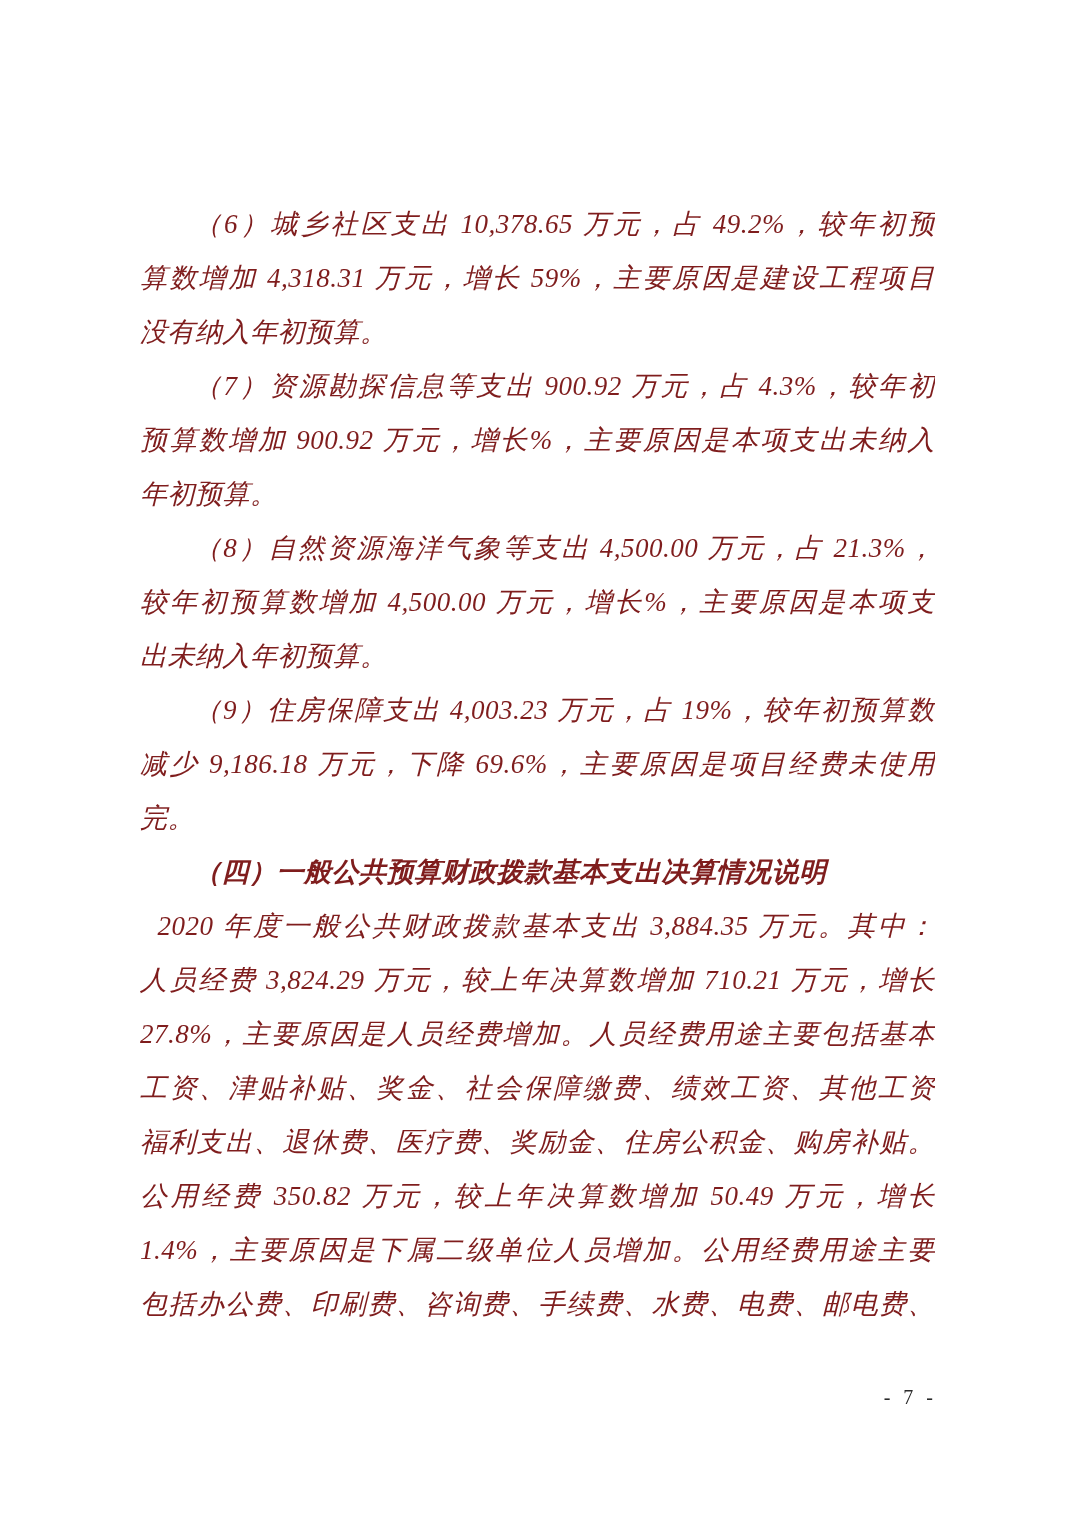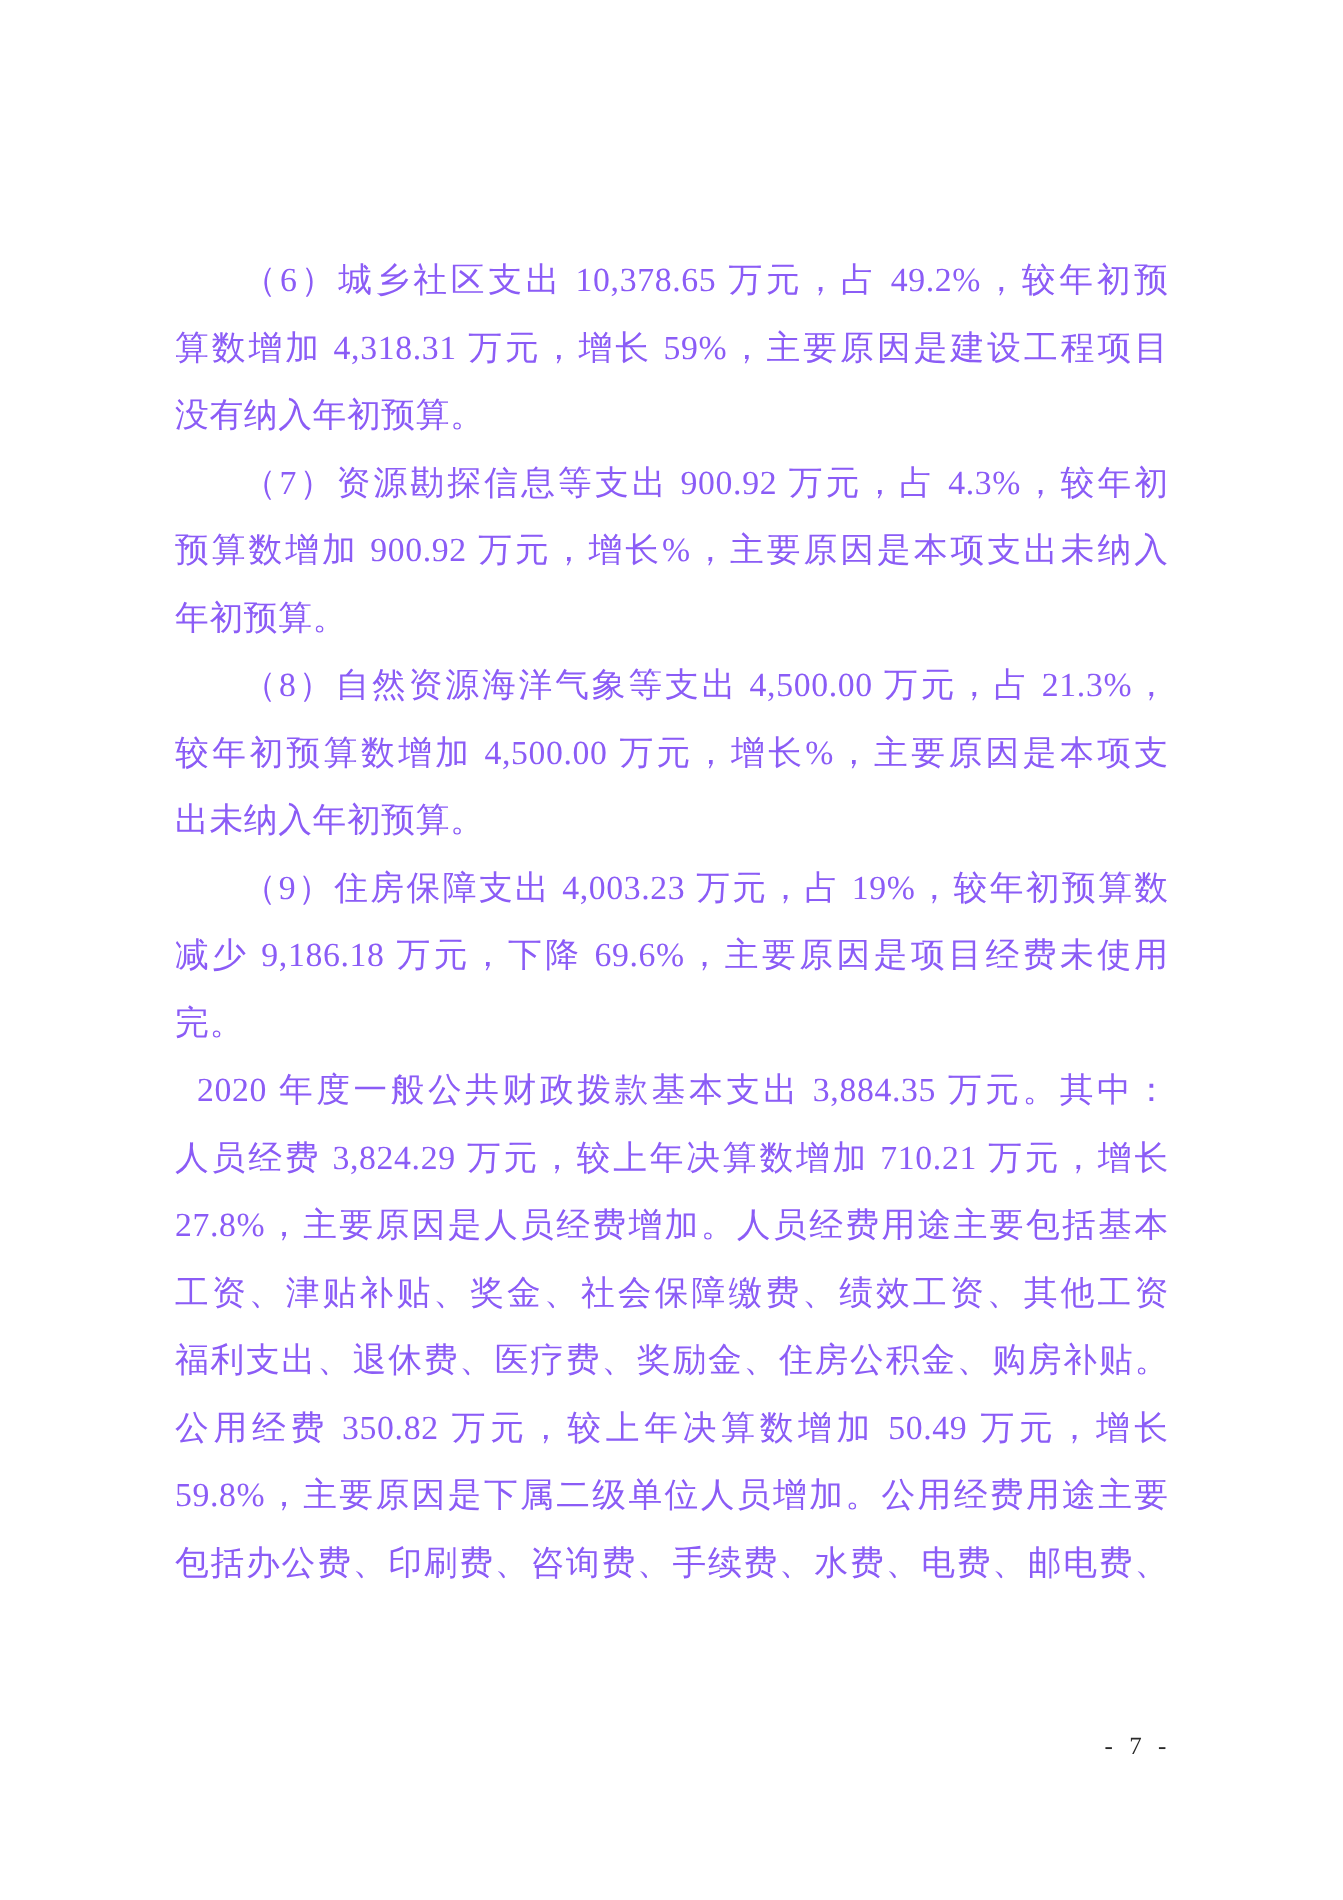--- a/index.html
+++ b/index.html
@@ -23,24 +23,25 @@
     width: 795px;
   }
   .paragraph {
     margin: 0;
     padding: 0;
   }
   .line {
     font-size: 27px;
     line-height: 54px;
     height: 54px;
-    color: #8b5cf6;
+    color: #7f1d1d;
     text-align: left;
     letter-spacing: 0.5px;
     overflow: hidden;
+    font-style: italic;
   }
   .line.justify {
     text-align: justify;
     text-align-last: justify;
     text-justify: inter-character;
   }
   .paragraph.bold .line {
     font-weight: bold;
   }
   .page-number {
@@ -71,25 +72,28 @@
       <div class="paragraph">
         <div class="line justify" style="text-indent: 2em;">（8）自然资源海洋气象等支出 4,500.00 万元，占 21.3%，</div>
         <div class="line justify">较年初预算数增加 4,500.00 万元，增长%，主要原因是本项支</div>
         <div class="line">出未纳入年初预算。</div>
       </div>
       <div class="paragraph">
         <div class="line justify" style="text-indent: 2em;">（9）住房保障支出 4,003.23 万元，占 19%，较年初预算数</div>
         <div class="line justify">减少 9,186.18 万元，下降 69.6%，主要原因是项目经费未使用</div>
         <div class="line">完。</div>
       </div>
+      <div class="paragraph bold">
+        <div class="line" style="text-indent: 2em;">（四）一般公共预算财政拨款基本支出决算情况说明</div>
+      </div>
       <div class="paragraph">
         <div class="line justify" style="text-indent: 0.65em;">2020 年度一般公共财政拨款基本支出 3,884.35 万元。其中：</div>
         <div class="line justify">人员经费 3,824.29 万元，较上年决算数增加 710.21 万元，增长</div>
         <div class="line justify">27.8%，主要原因是人员经费增加。人员经费用途主要包括基本</div>
         <div class="line justify">工资、津贴补贴、奖金、社会保障缴费、绩效工资、其他工资</div>
         <div class="line justify">福利支出、退休费、医疗费、奖励金、住房公积金、购房补贴。</div>
         <div class="line justify">公用经费 350.82 万元，较上年决算数增加 50.49 万元，增长</div>
-        <div class="line justify">59.8%，主要原因是下属二级单位人员增加。公用经费用途主要</div>
+        <div class="line justify">1.4%，主要原因是下属二级单位人员增加。公用经费用途主要</div>
         <div class="line justify">包括办公费、印刷费、咨询费、手续费、水费、电费、邮电费、</div>
       </div>
     </div>
   <div class="page-number">- 7 -</div>
 </div>
 
 </body></html>

